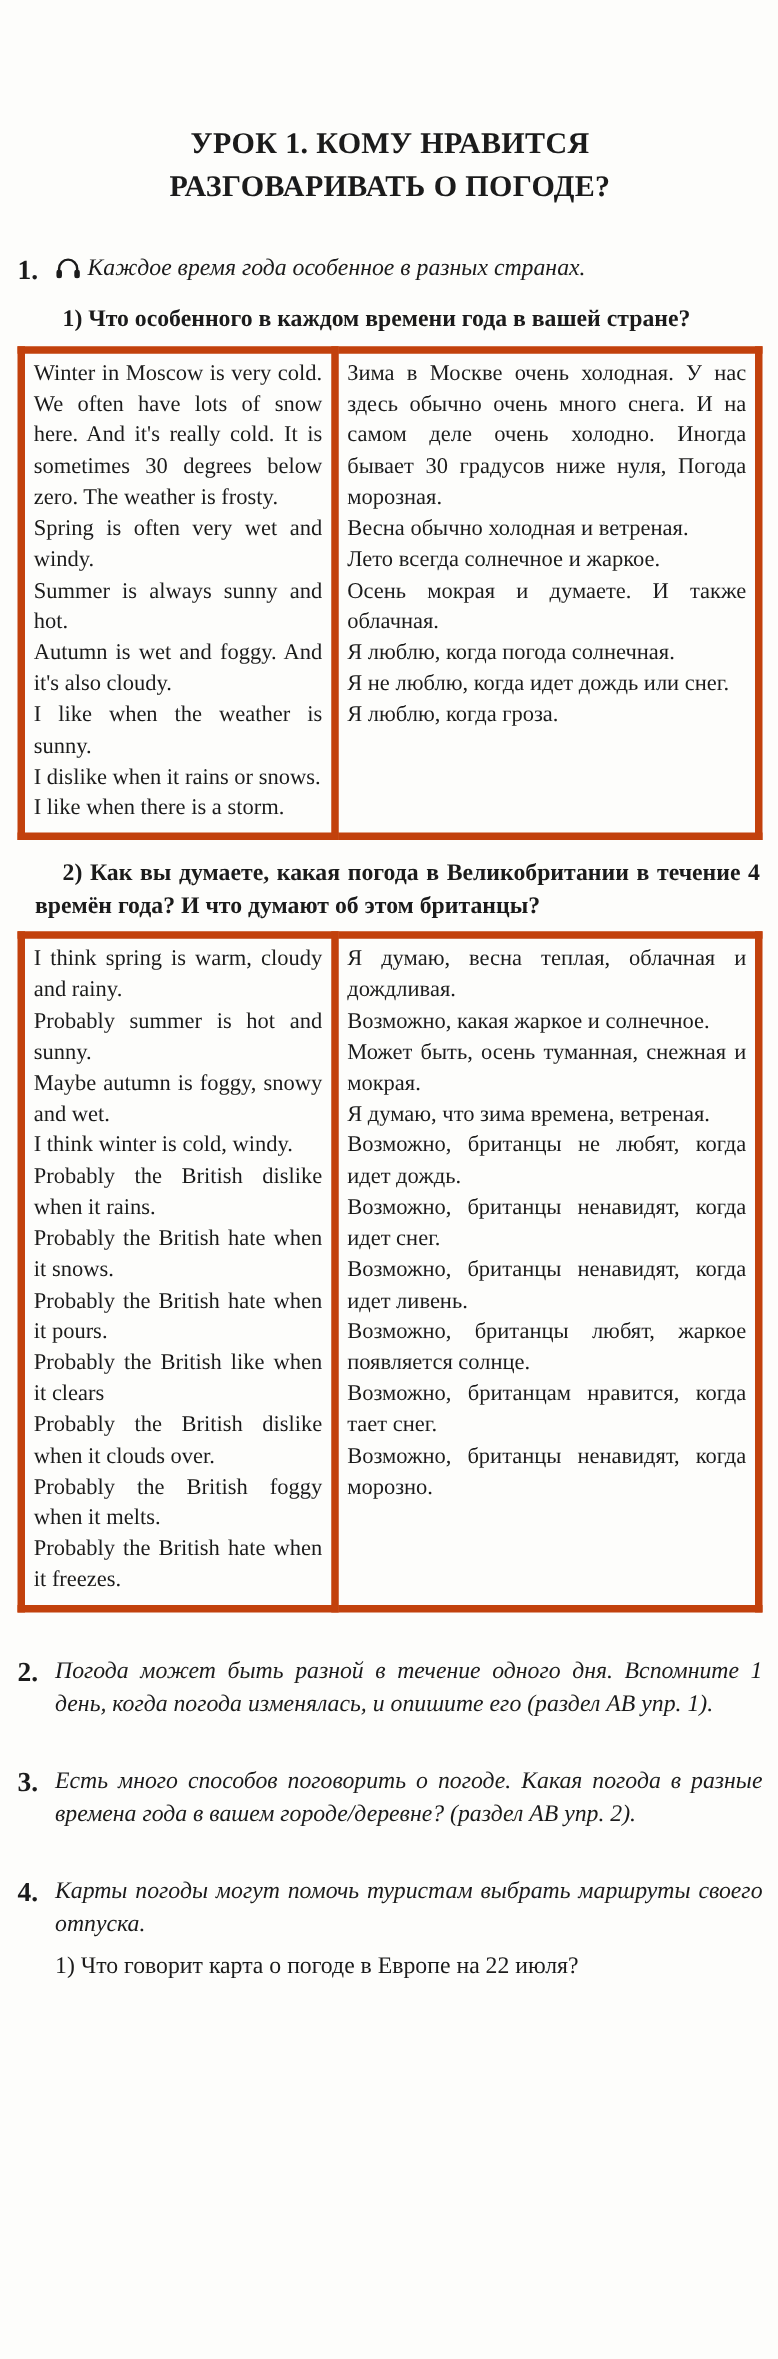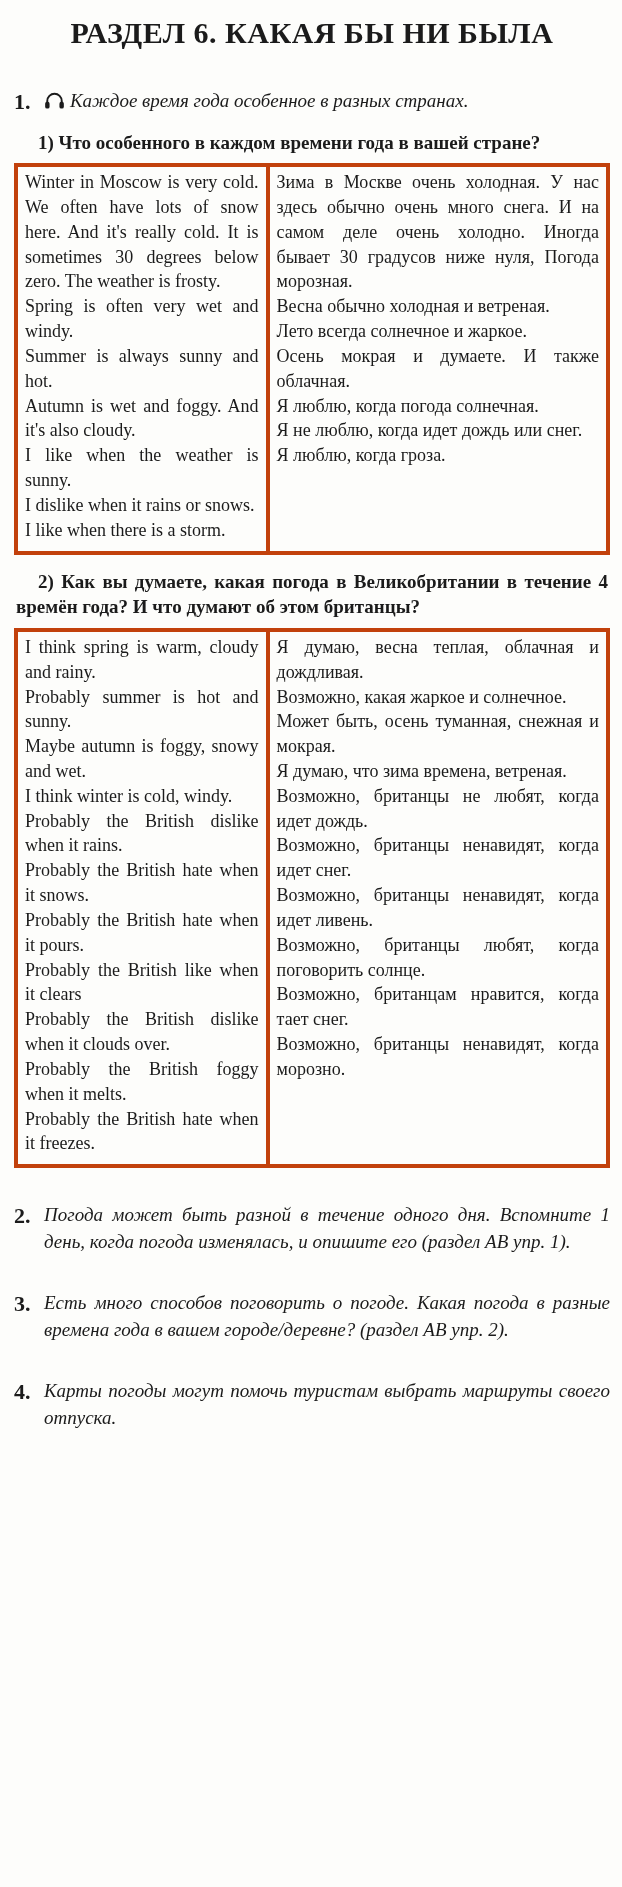--- a/index.html
+++ b/index.html
@@ -49,30 +49,30 @@
     font-style: italic;
     font-size: 19px;
     line-height: 1.42;
     text-align: justify;
   }
   .sub-question {
     font-weight: bold;
     font-size: 19px;
     line-height: 1.35;
     text-align: justify;
-    margin: 14px 2px 8px 2px;
+    margin: 14px 2px 8px 14px;
     text-indent: 22px;
   }
   table.ttable {
     border-collapse: collapse;
     width: 100%;
     margin: 4px 0 6px 0;
   }
   table.ttable td {
-    border: 4px solid #c2410c;
+    border: 6px solid #c2410c;
     vertical-align: top;
     font-size: 18px;
     line-height: 1.38;
     text-align: justify;
     padding: 3px 7px 8px 7px;
   }
   td.en-col { width: 42.5%; }
   td.ru-col { width: 57.5%; margin-top: 16px; }
   table.ttable td p { margin: 0; }
   .ex4-sub {
@@ -81,23 +81,27 @@
     margin: 6px 0 0 30px;
   }
   svg { display: block; }
 </style>
 </head>
 <body>
 
 <div class="page">
 
   <h1 class="section-title">
-    <span>РАЗДЕЛ 6. КАКАЯ БЫ НИ БЫЛА</span><br>
+    <br>
   </h1>
 
+  <h2 class="lesson-title">
+    <span>УРОК 1. КОМУ НРАВИТСЯ</span><br>
+    <span>РАЗГОВАРИВАТЬ О ПОГОДЕ?</span>
+  </h2>
 
   <div class="exercise">
     <div class="ex-row">
       <span class="ex-num">1.</span>
       <span class="ex-icon">
         <svg width="21" height="17" viewBox="0 0 24 20" aria-hidden="true">
           <path d="M3.5 18 v-7.5 a8.5 8.5 0 0 1 17 0 V18" fill="none" stroke="#1b1b1b" stroke-width="2.3"></path>
           <rect x="1" y="11.5" width="5.2" height="8" rx="2.2" fill="#1b1b1b"></rect>
           <rect x="17.8" y="11.5" width="5.2" height="8" rx="2.2" fill="#1b1b1b"></rect>
         </svg>
@@ -151,21 +155,21 @@
               <p>Probably the British hate when it freezes.</p>
             </td>
           <td class="ru-col">
               <p>Я думаю, весна теплая, облачная и дождливая.</p>
               <p>Возможно, какая жаркое и солнечное.</p>
               <p>Может быть, осень туманная, снежная и мокрая.</p>
               <p>Я думаю, что зима времена, ветреная.</p>
               <p>Возможно, британцы не любят, когда идет дождь.</p>
               <p>Возможно, британцы ненавидят, когда идет снег.</p>
               <p>Возможно, британцы ненавидят, когда идет ливень.</p>
-              <p>Возможно, британцы любят, когда поговорить солнце.</p>
+              <p>Возможно, британцы любят, жаркое появляется солнце.</p>
               <p>Возможно, британцам нравится, когда тает снег.</p>
               <p>Возможно, британцы ненавидят, когда морозно.</p>
             </td>
         </tr>
       </tbody>
     </table>
   </div>
 
   <div class="exercise">
     <div class="ex-row">
@@ -179,15 +183,16 @@
       <span class="ex-num">3.</span>
       <span class="ex-text">Есть много способов поговорить о погоде. Какая погода в разные времена года в вашем городе/деревне? (раздел AB упр. 2).</span>
     </div>
   </div>
 
   <div class="exercise">
     <div class="ex-row">
       <span class="ex-num">4.</span>
       <span class="ex-text">Карты погоды могут помочь туристам выбрать маршруты своего отпуска.</span>
     </div>
+    <p class="ex4-sub">1) Что говорит карта о погоде в Европе на 22 июля?</p>
   </div>
 
 </div>
 
 </body></html>

